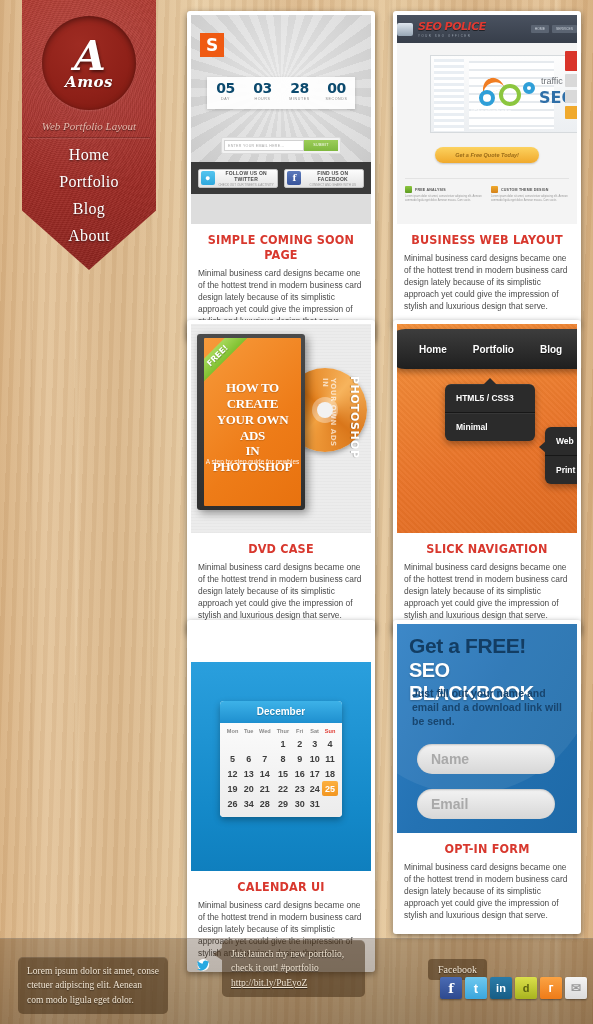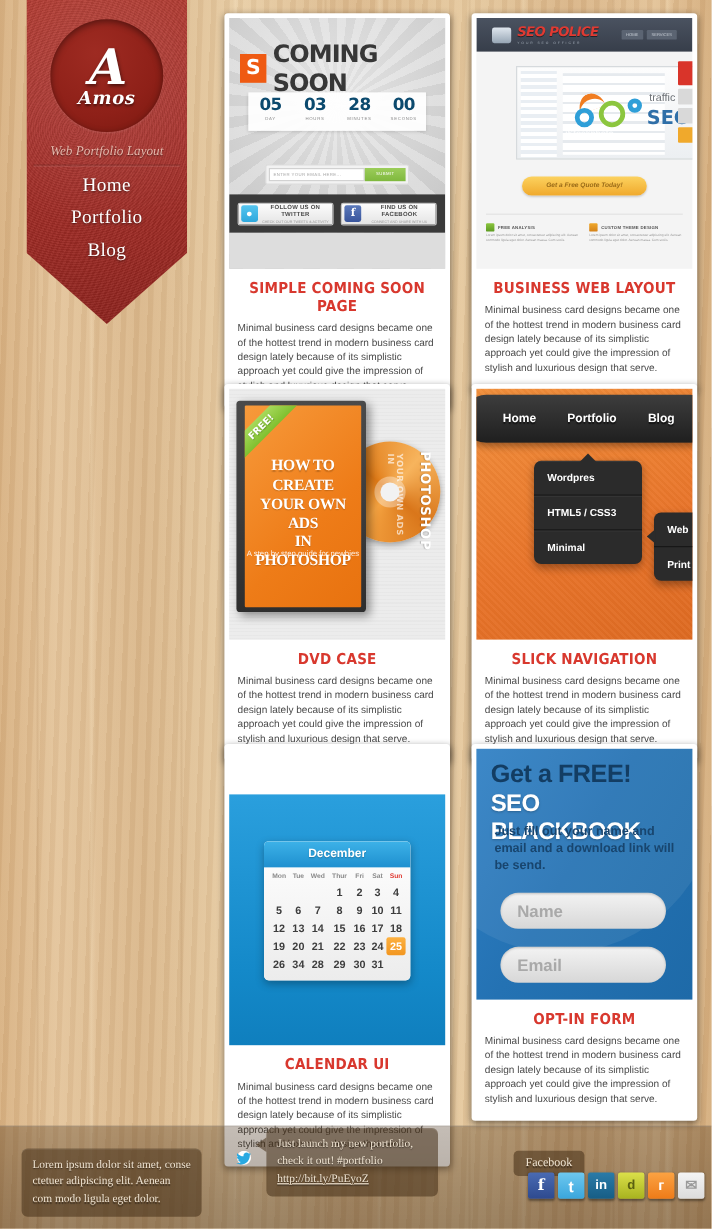--- a/index.html
+++ b/index.html
@@ -118,21 +118,21 @@
   .soc-btn .tw{ background:linear-gradient(#55c5ef,#2fa8dd); }
   .soc-btn .fb{ background:linear-gradient(#5b79bb,#39559c); font-family:"DejaVu Serif",serif;font-weight:bold;}
   .soc-btn .txts{ flex:1; text-align:center; }
   .soc-btn .t1{ display:block;font-size:5px;font-weight:bold;color:#4a4a4a;letter-spacing:0.2px;}
   .soc-btn .t2{ display:block;font-size:3px;color:#999; margin-top:1px;}
   .cs-foot{ position:absolute; left:0; bottom:0; width:100%; height:30px; background:#ddd; }
 
   
   .seo{ background:#f4f4f4; }
   .seo-nav{ position:absolute;left:0;top:0;width:100%;height:28px;
-    background:linear-gradient(#4a5260,#373e4a); display:flex;align-items:center;padding:0 13px;justify-content:center; }
+    background:linear-gradient(#4a5260,#373e4a); display:flex;align-items:center;padding:0 0;justify-content:center; }
   .seo-ico{ width:16px;height:13px;background:linear-gradient(#dfe6ee,#97a6b5);border-radius:2px;margin-right:5px;}
   .seo-brand{ font-family:"DejaVu Sans",sans-serif;font-weight:bold;font-style:italic;
     font-size:11px;color:#e03a32;letter-spacing:-0.5px;text-shadow:0 1px 0 rgba(0,0,0,.5);}
   .seo-sub{ font-size:2.8px;color:#9aa4b0;letter-spacing:1.6px;margin-top:1px;}
   .seo-menu{ margin-left:auto; display:flex; gap:3px;}
   .seo-menu span{ background:#5b6472;color:#cdd4dc;font-size:3.4px;padding:2px 4px;border-radius:1px;}
   .seo-shot{ position:absolute;left:8px;top:40px;width:165px;height:78px;
     background:linear-gradient(#fdfdfd,#eceff2); border:1px solid #d6dadd; overflow:hidden;margin-left:25px;}
   .seo-shot .col{position:absolute;left:3px;top:3px;width:30px;height:72px;background:repeating-linear-gradient(#e9eef3 0 3px,#fff 3px 6px);}
   .seo-shot .lines{position:absolute;left:38px;top:5px;right:40px;height:68px;
@@ -270,30 +270,30 @@
 <div id="banner">
   <div id="logo-badge">
     <div id="logo-mark">A</div>
     <div id="logo-name">Amos</div>
   </div>
   <div id="tagline">Web Portfolio Layout</div>
   <nav id="nav">
     <a class="nav-item">Home</a>
     <a class="nav-item">Portfolio</a>
     <a class="nav-item">Blog</a>
+    <a class="nav-item">About</a>
   </nav>
 </div>
 
 <div id="grid">
 
   <div class="card" style="left:0;top:0;">
     <div class="thumb cs">
       <div class="cs-head">
         <div class="cs-logo">S</div>
-        <div class="cs-title">COMING SOON</div>
       </div>
       <div class="cs-count">
         <div class="cs-unit">
           <b>05</b>
           <i>DAY</i>
         </div>
         <div class="cs-unit">
           <b>03</b>
           <i>HOURS</i>
         </div>
@@ -415,21 +415,20 @@
 
   <div class="card" style="left:206px;top:309px;">
     <div class="thumb navt">
       <div class="navbar">
         <span>Home</span>
         <span>Portfolio</span>
         <span>Blog</span>
 
       </div>
       <div class="dd1">
-        <div>Wordpres</div>
         <div>HTML5 / CSS3</div>
         <div>Minimal</div>
       </div>
       <div class="dd2">
         <div>Web</div>
         <div>Print</div>
       </div>
     </div>
     <div class="caption">
       <h3>SLICK NAVIGATION</h3>

